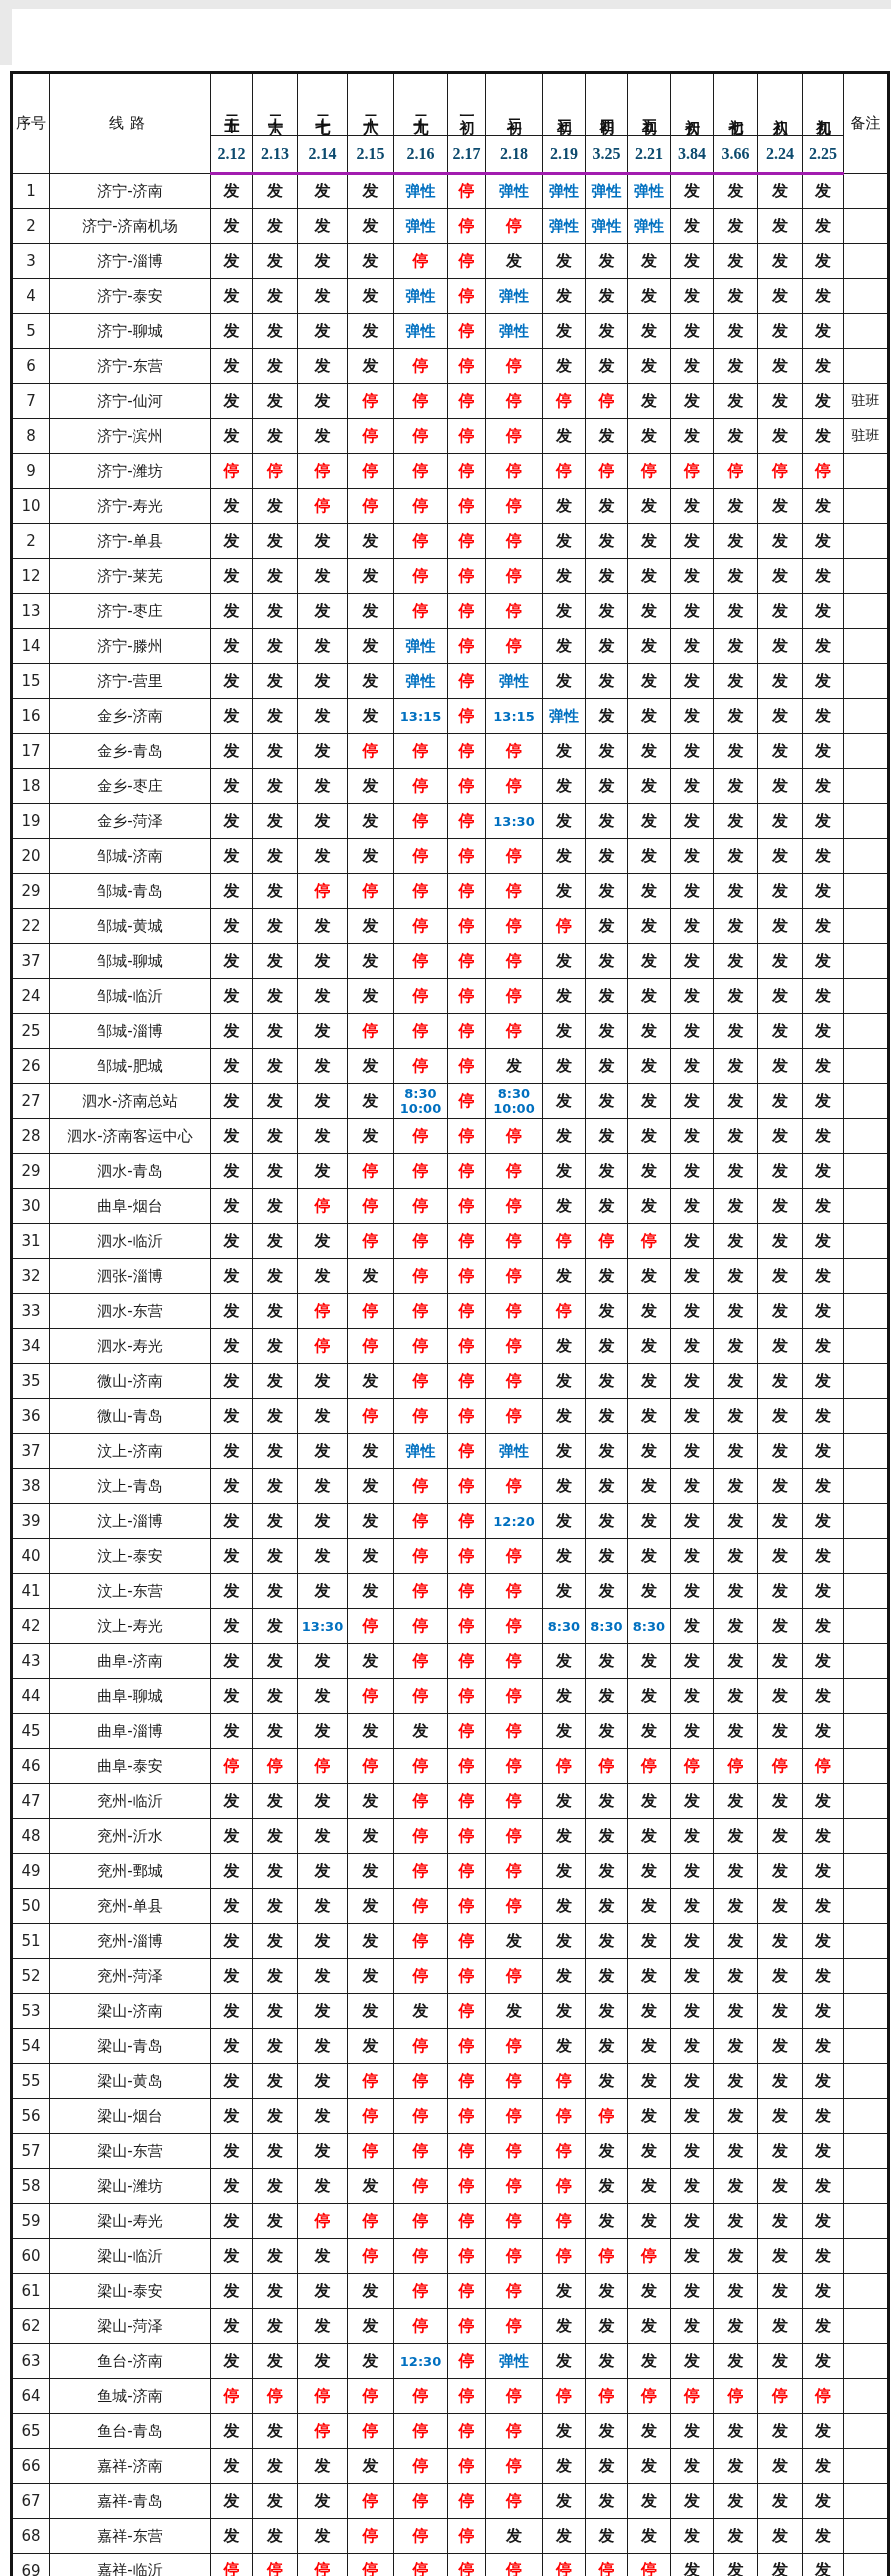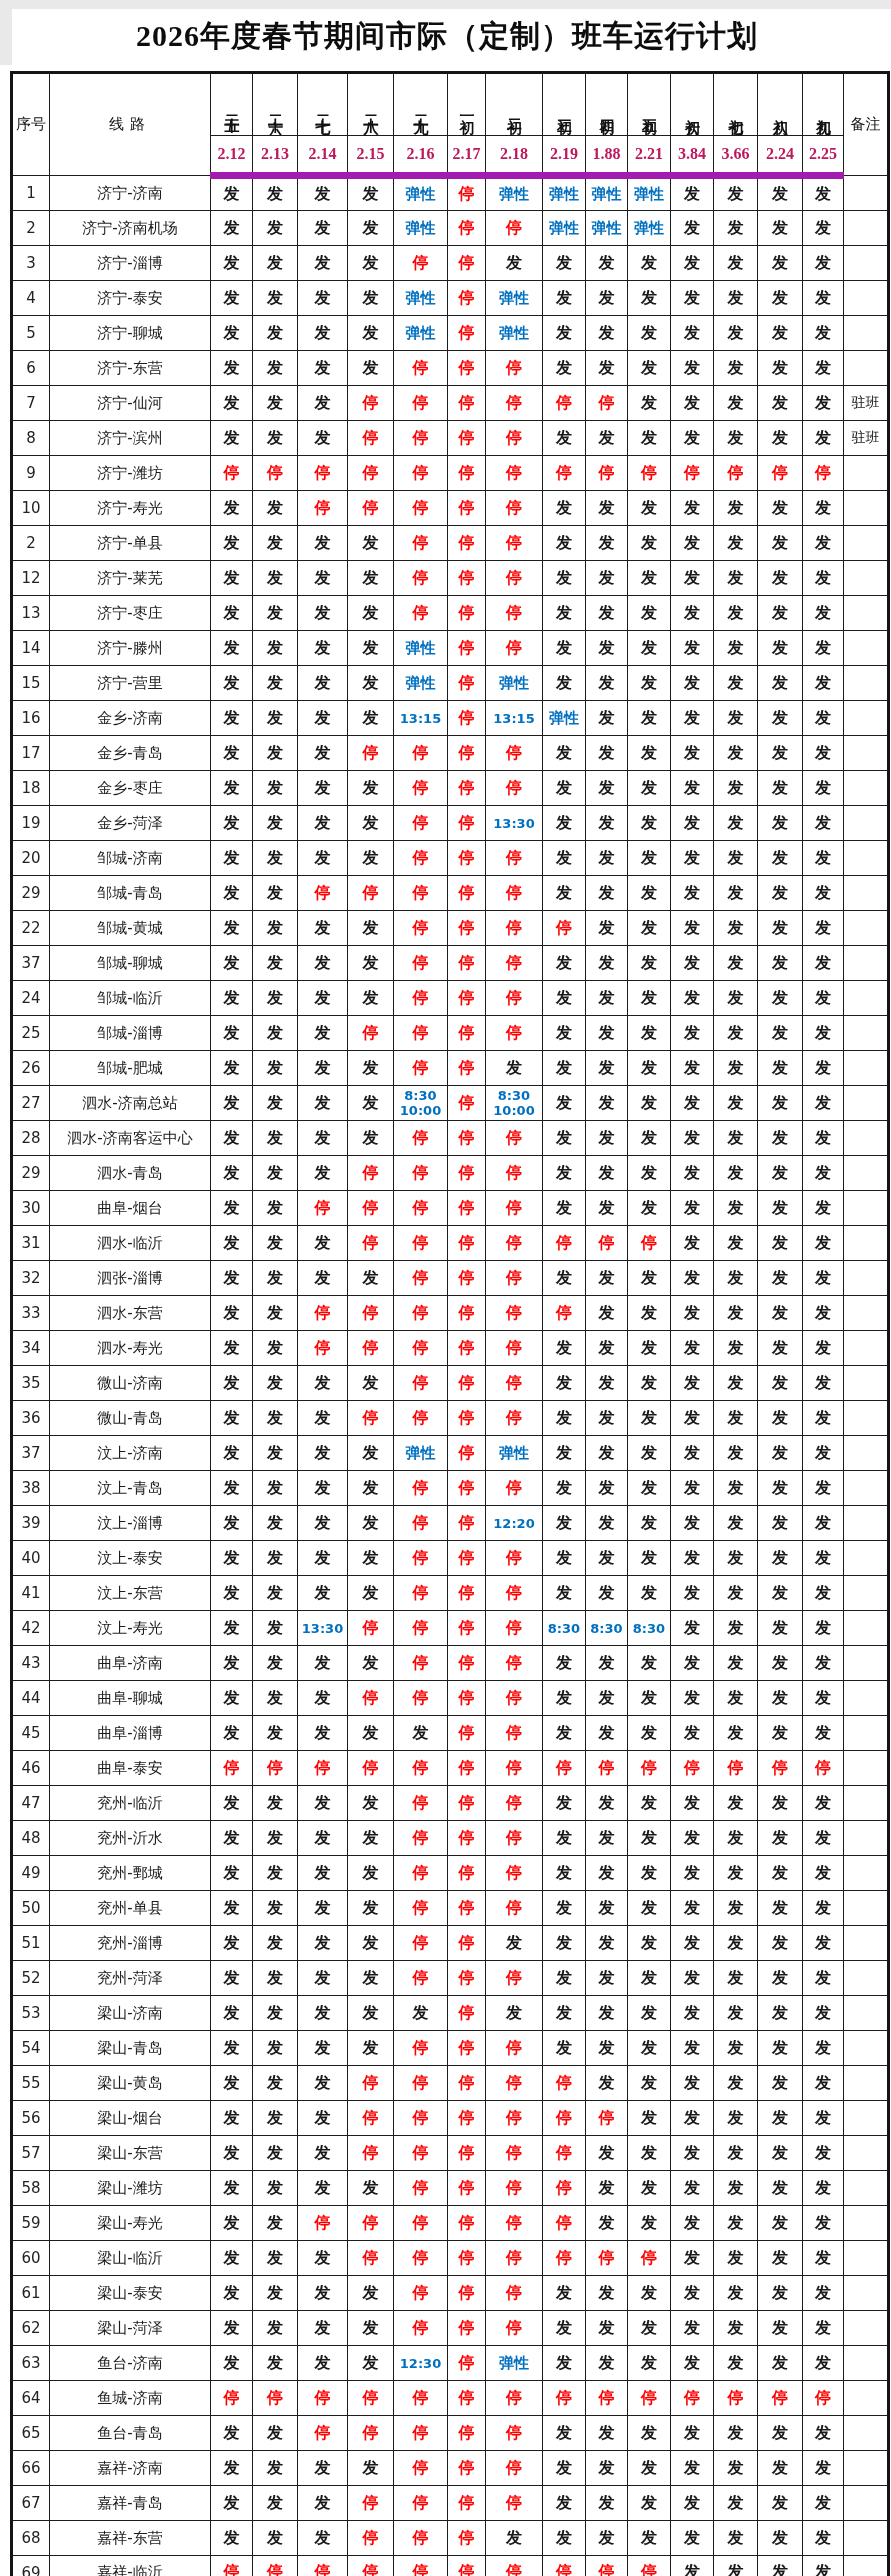--- a/index.html
+++ b/index.html
@@ -10,21 +10,21 @@
   #left-notch{left:0;top:9px;width:12px;height:56px;}
   .title{position:absolute;left:10px;top:16px;width:874px;text-align:center;
          font-family:"Liberation Serif","DejaVu Serif",serif;font-weight:700;
          font-size:30px;line-height:40px;color:#0d0d0d;letter-spacing:1px;}
   table.sched{position:absolute;left:10px;top:71px;border-collapse:collapse;table-layout:fixed;
          border:3px solid #141414;}
   table.sched th,table.sched td{border:1.5px solid #1c1c1c;text-align:center;vertical-align:middle;
          padding:0;overflow:hidden;}
   thead tr.lunar-row th{height:61px;}
   thead tr.date-row th{height:36px;font-family:"Liberation Serif","DejaVu Serif",serif;
-         font-weight:700;font-size:16px;color:#be185d;border-bottom:7px solid #a21caf;}
+         font-weight:700;font-size:16px;color:#0c4a6e;border-bottom:3px solid #a21caf;}
   th.corner{font-size:15px;font-weight:400;color:#111;border-bottom:3px solid #141414;}
   th.c-route{letter-spacing:6px;}
   span.vert{display:inline-block;writing-mode:vertical-rl;text-orientation:upright;
          font-family:"Liberation Serif","DejaVu Serif",serif;font-size:15px;color:#111;
          letter-spacing:2px;line-height:1;}
   tbody tr{height:35px;}
   tbody td.no{font-size:15px;color:#222;}
   tbody td.route{font-size:15px;color:#1a1a1a;}
   tbody td.st{font-size:16px;font-weight:700;}
   tbody td.st.run{font-weight:600;}
@@ -32,21 +32,20 @@
   tbody td.st.flex{font-size:15px;}
   tbody td.remark{font-size:14px;color:#1a1a1a;}
 </style>
 </head>
 <body>
 
 <div class="sheet">
   <div id="top-strip" class="strip"></div>
   <div id="left-notch" class="strip"></div>
 
-  <div class="title">2026年度春节期间市际（定制）班车运行计划</div>
 
   <table class="sched">
     <colgroup id="cols">
         <col style="width: 38px;">
         <col style="width: 161px;">
         <col style="width: 42px;">
         <col style="width: 45px;">
         <col style="width: 50px;">
         <col style="width: 46px;">
         <col style="width: 54px;">
@@ -83,21 +82,21 @@
       </tr>
       <tr class="date-row" id="date-row">
           <th>2.12</th>
           <th>2.13</th>
           <th>2.14</th>
           <th>2.15</th>
           <th>2.16</th>
           <th>2.17</th>
           <th>2.18</th>
           <th>2.19</th>
-          <th>1.88</th>
+          <th>3.25</th>
           <th>2.21</th>
           <th>3.84</th>
           <th>3.66</th>
           <th>2.24</th>
           <th>2.25</th>
         </tr>
     </thead>
     <tbody id="tbody">
         <tr>
           <td class="no">1</td>

